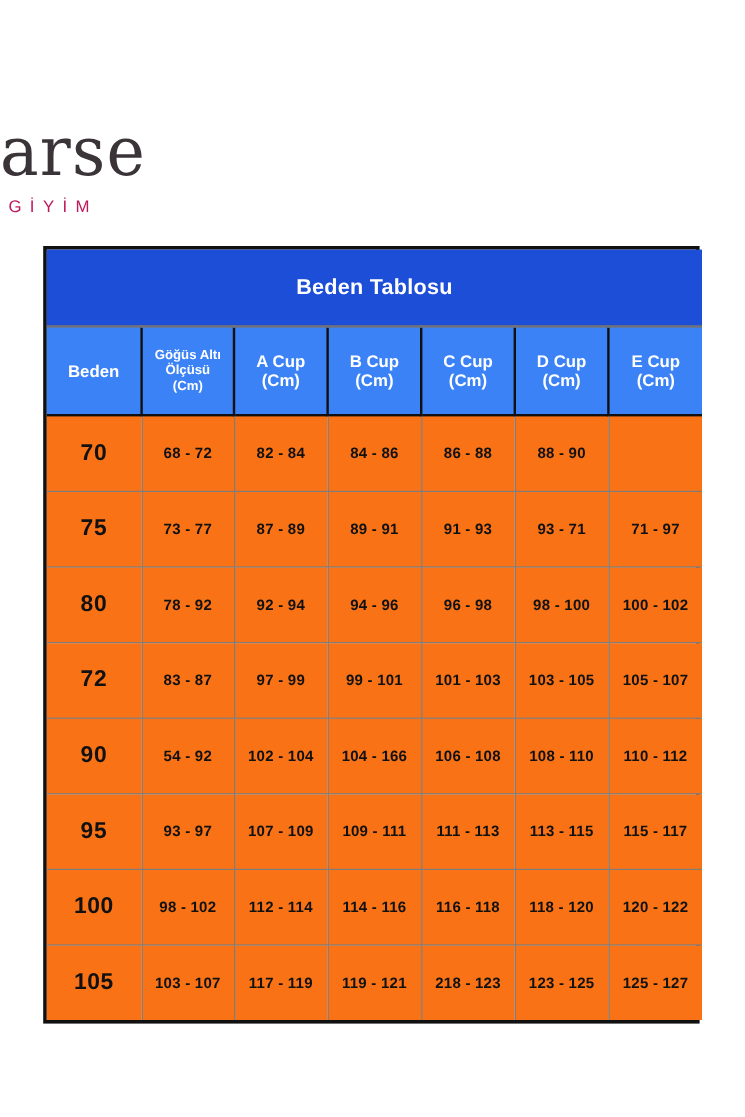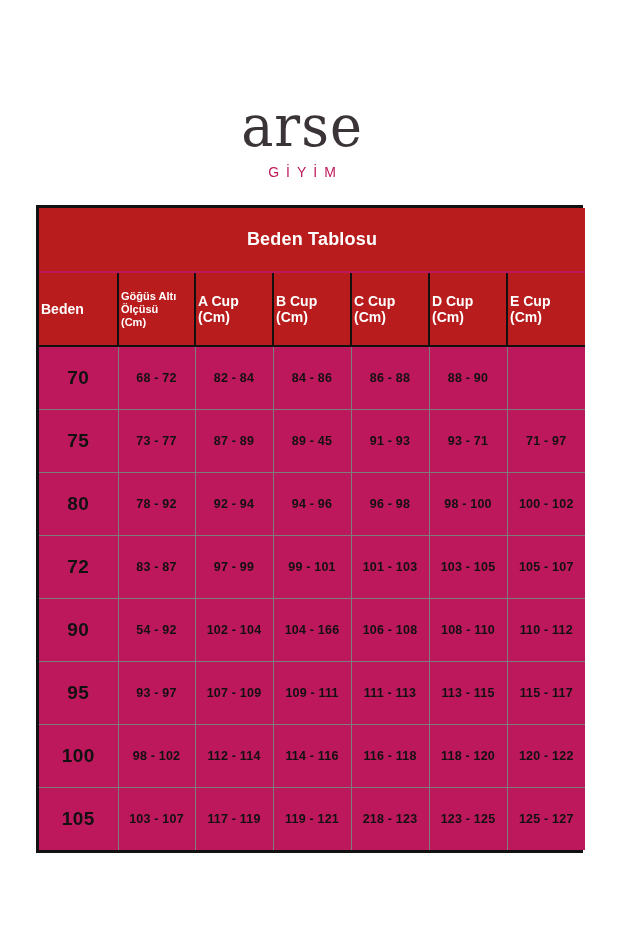--- a/index.html
+++ b/index.html
@@ -14,21 +14,21 @@
     overflow: hidden;
     position: relative;
   }
 
   
   .brand {
     position: absolute;
     left: 0;
     top: 96px;
     width: 604px;
-    text-align: center;
+    text-align: left;
   }
   .brand-name {
     font-family: "DejaVu Serif", serif;
     font-size: 54px;
     line-height: 58px;
     font-weight: 300;
     letter-spacing: 1px;
     color: #3a3438;
     transform: scaleY(1.06);
     transform-origin: center top;
@@ -61,53 +61,53 @@
     table-layout: fixed;
   }
 
   
   col.c-beden { width: 79px; }
   col.c-under { width: 77px; }
   col.c-cup   { width: 78px; }
 
   
   .title-row td {
-    background: #b91c1c;
+    background: #1d4ed8;
     color: #ffffff;
     font-size: 18px;
     font-weight: bold;
     text-align: center;
     height: 61px;
-    border-bottom: 2px solid #be185d;
+    border-bottom: 2px solid #737373;
     letter-spacing: 0.2px;
   }
 
   
   .head-row th {
-    background: #b91c1c;
+    background: #3b82f6;
     color: #ffffff;
-    text-align: left;
+    text-align: center;
     vertical-align: middle;
     height: 72px;
     border-right: 2px solid #111111;
     border-bottom: 2px solid #111111;
     font-weight: bold;
     font-size: 14px;
     line-height: 16px;
     padding: 0 2px;
   }
   .head-row th:last-child { border-right: none; }
   .head-row th.small {
     font-size: 11px;
     line-height: 13px;
   }
 
   
   tbody td {
-    background: #be185d;
+    background: #f97316;
     color: #111111;
     text-align: center;
     vertical-align: middle;
     height: 60px;
     border-right: 1px solid #7d7d7d;
     border-bottom: 1px solid #7d7d7d;
     font-size: 12.5px;
     font-weight: bold;
     letter-spacing: 0.2px;
   }
@@ -181,21 +181,21 @@
         <td>82 - 84</td>
         <td>84 - 86</td>
         <td>86 - 88</td>
         <td>88 - 90</td>
         <td></td>
       </tr>
       <tr>
         <td class="size-cell">75</td>
         <td>73 - 77</td>
         <td>87 - 89</td>
-        <td>89 - 45</td>
+        <td>89 - 91</td>
         <td>91 - 93</td>
         <td>93 - 71</td>
         <td>71 - 97</td>
       </tr>
       <tr>
         <td class="size-cell">80</td>
         <td>78 - 92</td>
         <td>92 - 94</td>
         <td>94 - 96</td>
         <td>96 - 98</td>

